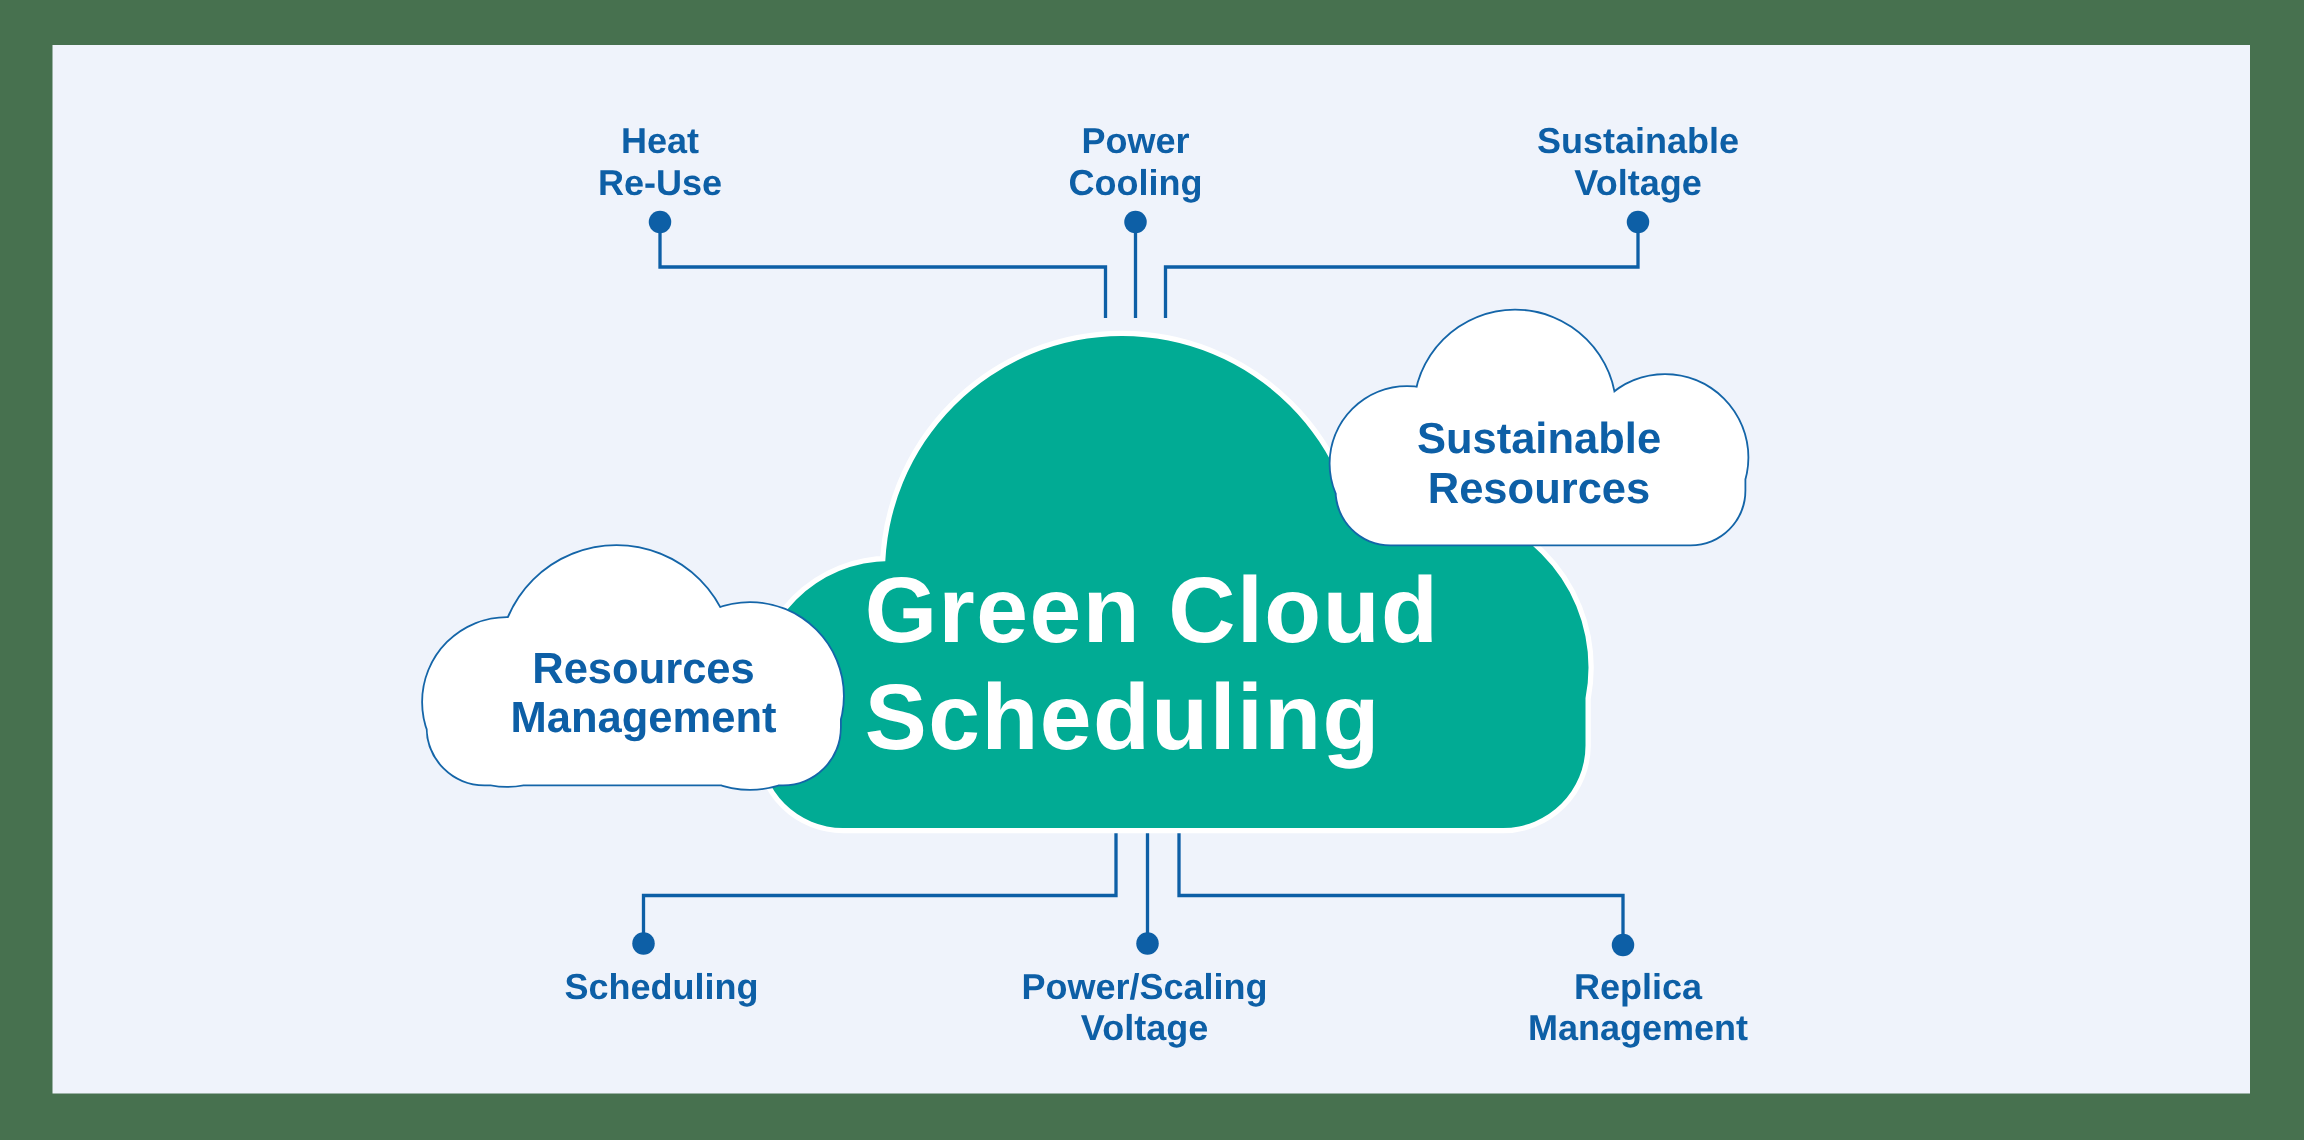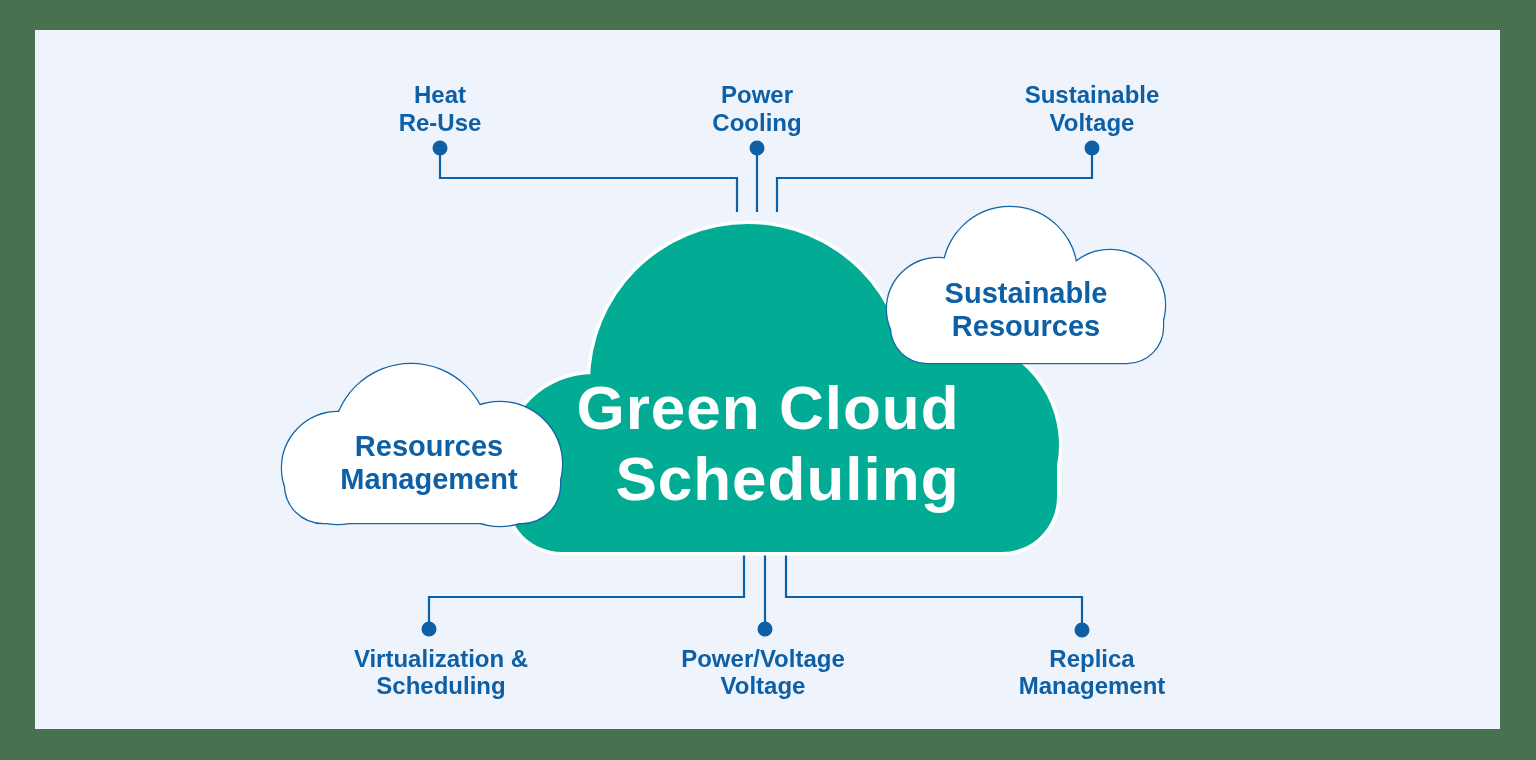--- a/index.html
+++ b/index.html
@@ -44,21 +44,21 @@
     text-align:center;
     color:var(--accent-blue);
     font-weight:bold;
     font-size:29px;
     line-height:33px;
     white-space:nowrap;
   }
   .main-title{
     position:absolute;
     transform:translateX(-50%);
-    text-align:right;
+    text-align:left;
     color:var(--title-text);
     font-weight:bold;
     font-size:62px;
     line-height:71px;
     letter-spacing:1px;
     white-space:nowrap;
   }
 </style>
 </head>
 <body>
@@ -127,25 +127,24 @@
   <div class="label" style="left:757px;top:81px">
     <div>Power</div>
     <div>Cooling</div>
   </div>
   <div class="label" style="left:1092px;top:81px">
     <div>Sustainable</div>
     <div>Voltage</div>
   </div>
 
   <div class="label bottom" style="left:441px;top:645px">
-    <div>Virtualization &amp;</div>
     <div>Scheduling</div>
   </div>
   <div class="label bottom" style="left:763px;top:645px">
-    <div>Power/Voltage</div>
+    <div>Power/Scaling</div>
     <div>Voltage</div>
   </div>
   <div class="label bottom" style="left:1092px;top:645px">
     <div>Replica</div>
     <div>Management</div>
   </div>
 
   <div class="cloud-label" style="left:1026px;top:277px">
     <div>Sustainable</div>
     <div>Resources</div>

